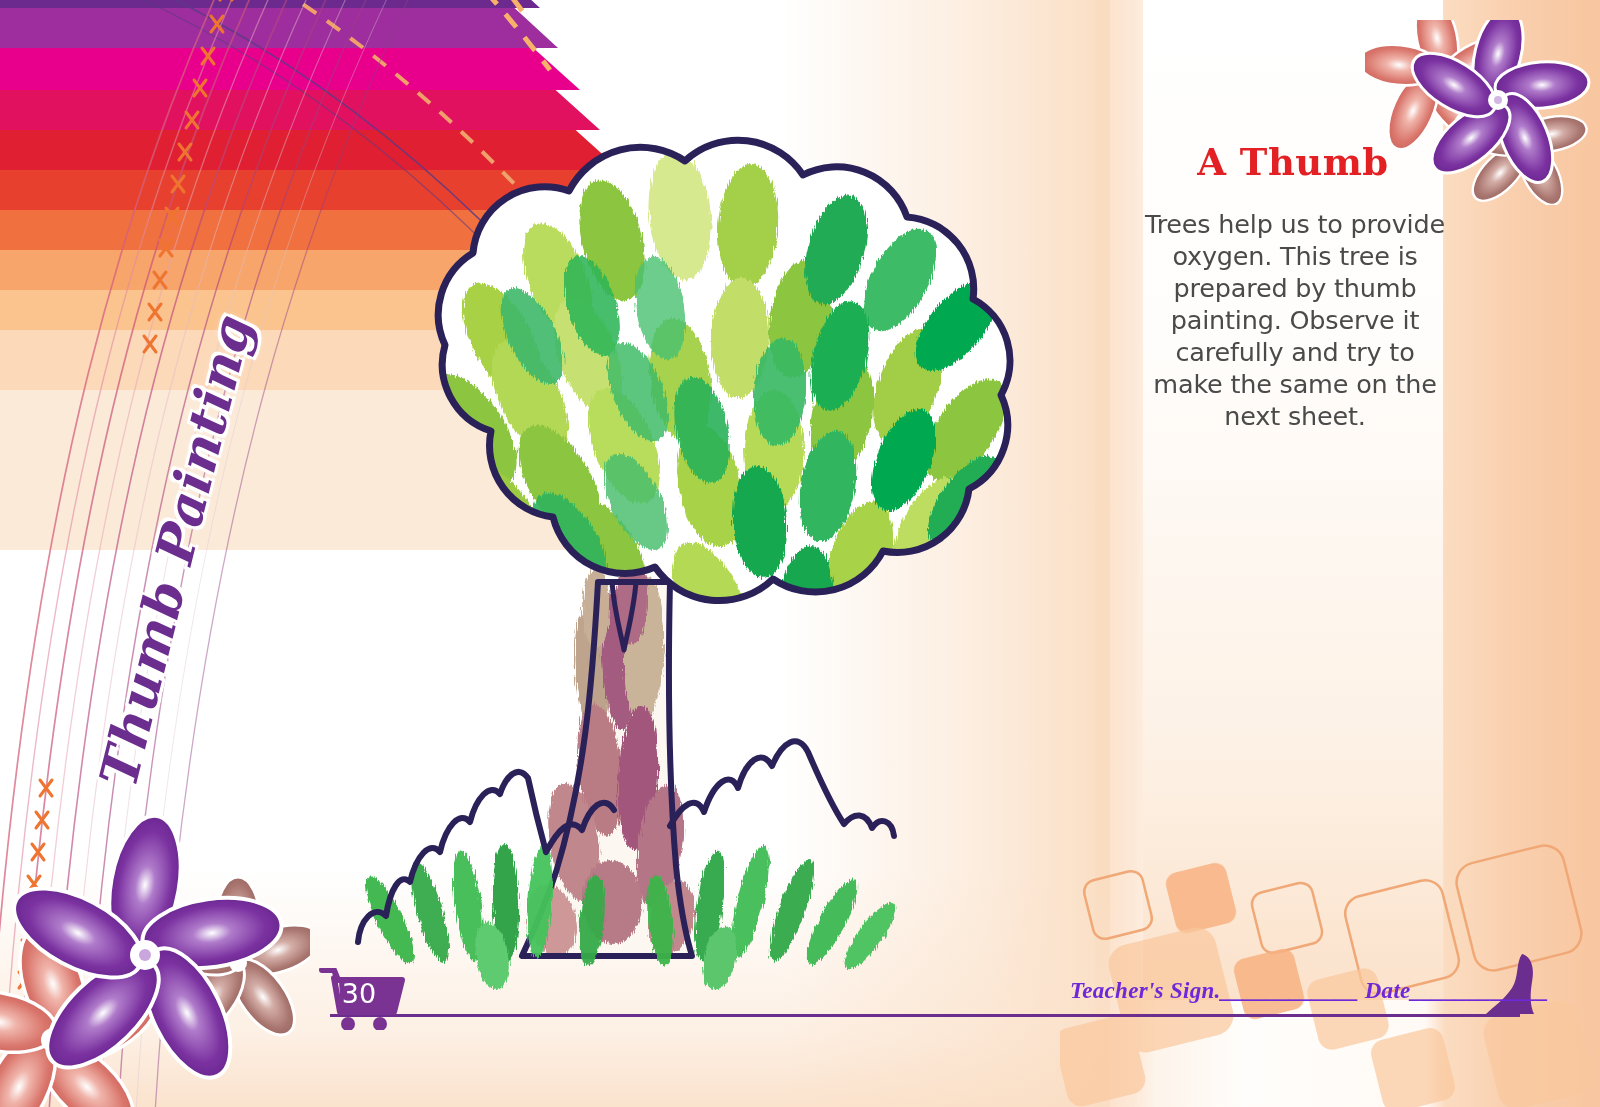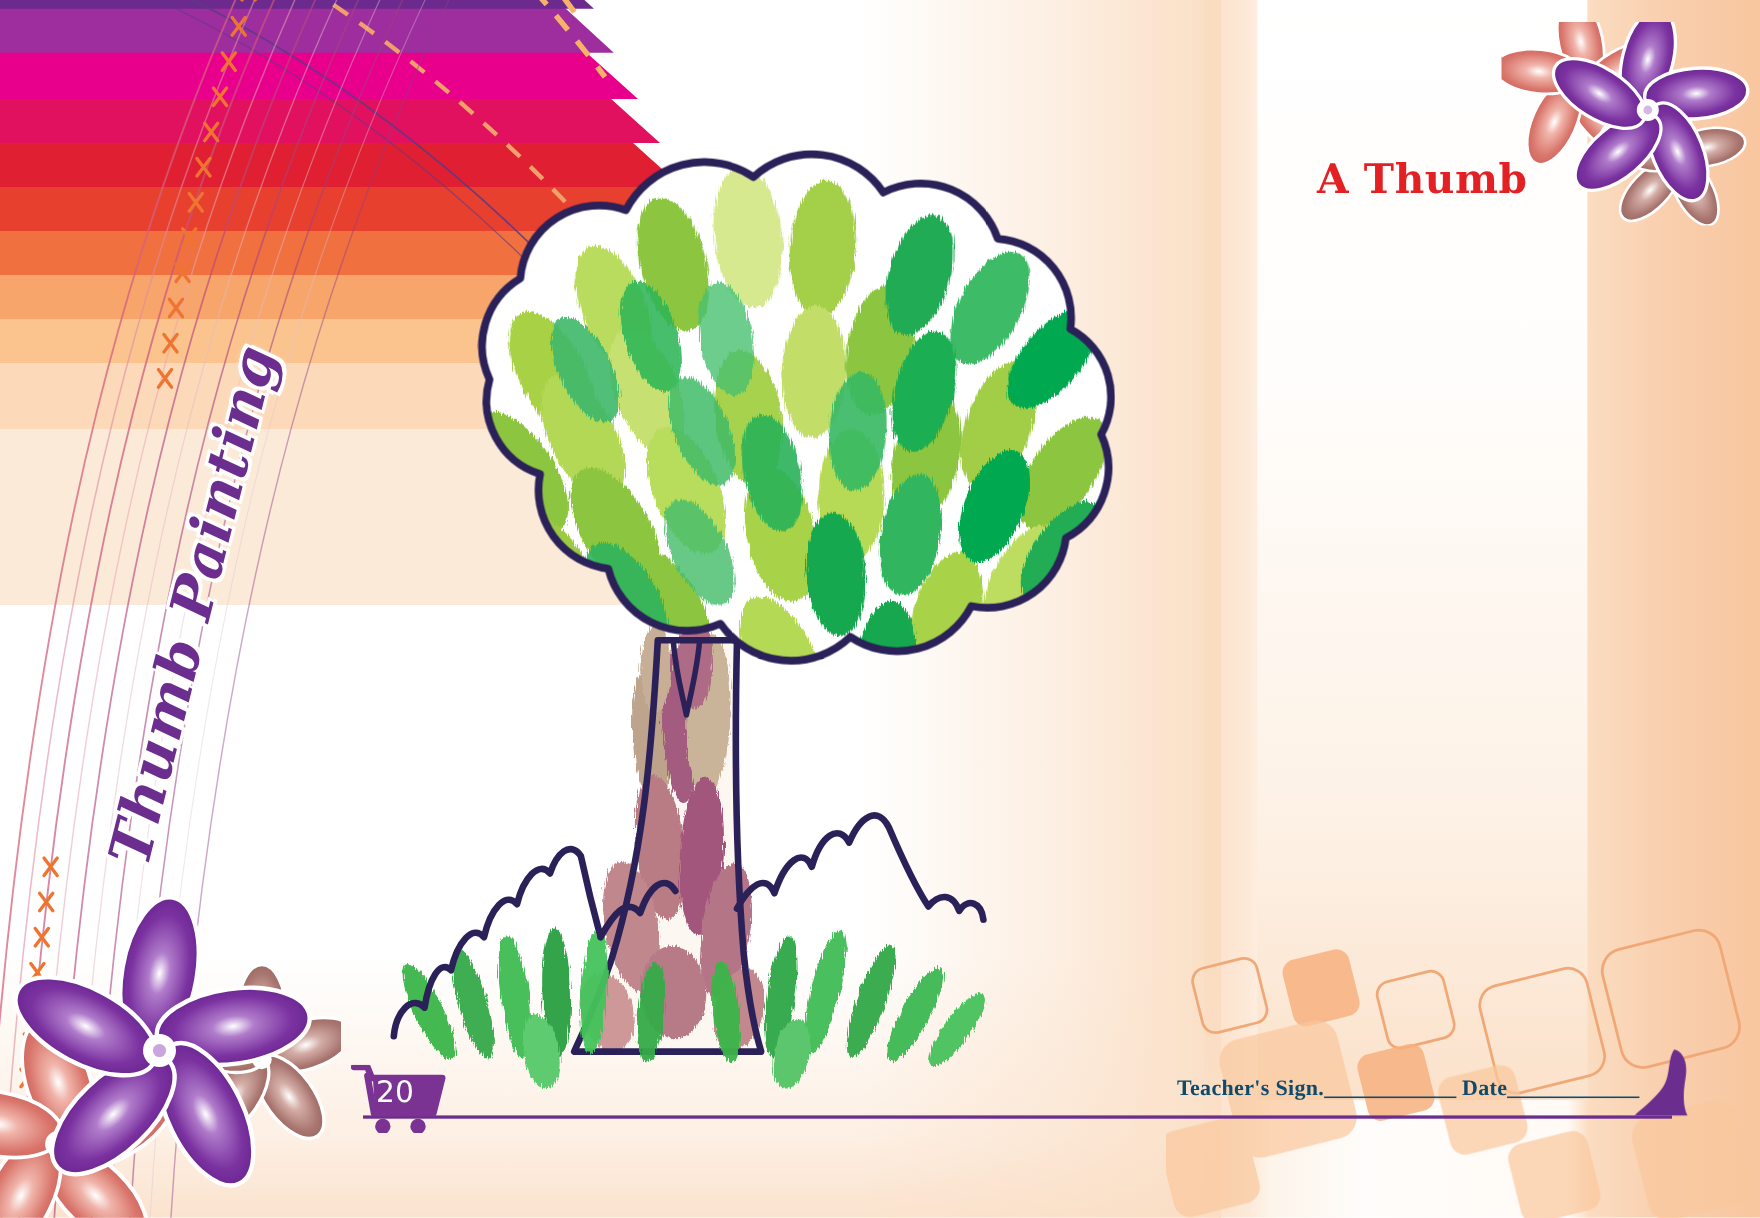--- a/index.html
+++ b/index.html
@@ -91,21 +91,21 @@
 
   
   .footer-squares{position:absolute;left:1060px;top:825px;width:540px;height:282px;}
   .footer-rule{
     position:absolute;left:330px;top:1014px;width:1190px;height:3px;
     background:#6b2d8e;
   }
   .sign-line{
     position:absolute;left:1070px;top:978px;
     font-family:"Liberation Serif",serif;
-    font-weight:bold;font-size:20px;color:#0c4a6e;
+    font-weight:bold;font-style:italic;font-size:23px;color:#6d28d9;
     white-space:nowrap;letter-spacing:.3px;
   }
   .sign-line .blank{letter-spacing:0;}
 
   
   .page-badge{position:absolute;left:318px;top:968px;width:120px;height:62px;}
   .page-num{
     position:absolute;left:330px;top:978px;width:58px;
     text-align:center;
     font-family:"DejaVu Sans",sans-serif;
@@ -483,20 +483,21 @@
           a72,72 0 0 1 -86,62
           a76,76 0 0 1 -110,28
           a78,78 0 0 1 -118,-12
           a74,74 0 0 1 -102,-50
           a72,72 0 0 1 -62,-86
           a70,70 0 0 1 -46,-86 Z" fill="none" stroke="#2b2159" stroke-width="7" stroke-linejoin="round"></path>
     </g>
   </svg>
 
   <div class="lesson-title">A Thumb</div>
+  <div class="lesson-body">Trees help us to provide oxygen. This tree is prepared by thumb painting. Observe it carefully and try to make the same on the next sheet.</div>
 
   <svg class="footer-squares" viewBox="0 0 540 282">
     <g stroke="#f0a877" fill="none" stroke-width="2.5">
       <rect x="28" y="50" width="60" height="60" rx="12" transform="rotate(-14 58 80)"></rect>
       <rect x="196" y="62" width="62" height="62" rx="12" transform="rotate(-14 227 93)"></rect>
       <rect x="292" y="62" width="100" height="100" rx="18" transform="rotate(-14 342 112)"></rect>
       <rect x="404" y="28" width="110" height="110" rx="20" transform="rotate(-14 459 83)"></rect>
     </g>
     <g fill="#f7b181" opacity=".85">
       <rect x="110" y="42" width="62" height="62" rx="12" transform="rotate(-14 141 73)"></rect>
@@ -520,15 +521,15 @@
   <div class="sign-line">
     <span>Teacher's Sign.</span><span class="blank">____________</span>&nbsp;<span>Date</span><span class="blank">____________</span>
   </div>
 
   <svg class="page-badge" viewBox="0 0 120 62">
     <path d="M4,2 L16,2 L20,12 L84,12 L76,44 L22,44 L16,10" fill="none" stroke="#7b3393" stroke-width="6" stroke-linejoin="round" stroke-linecap="round"></path>
     <path d="M21,13 L83,13 L75,43 L23,43 Z" fill="#7b3393"></path>
     <circle cx="30" cy="56" r="7" fill="#7b3393"></circle>
     <circle cx="62" cy="56" r="7" fill="#7b3393"></circle>
   </svg>
-  <div class="page-num">20</div>
+  <div class="page-num">30</div>
 
 </div>
 
 </body></html>

